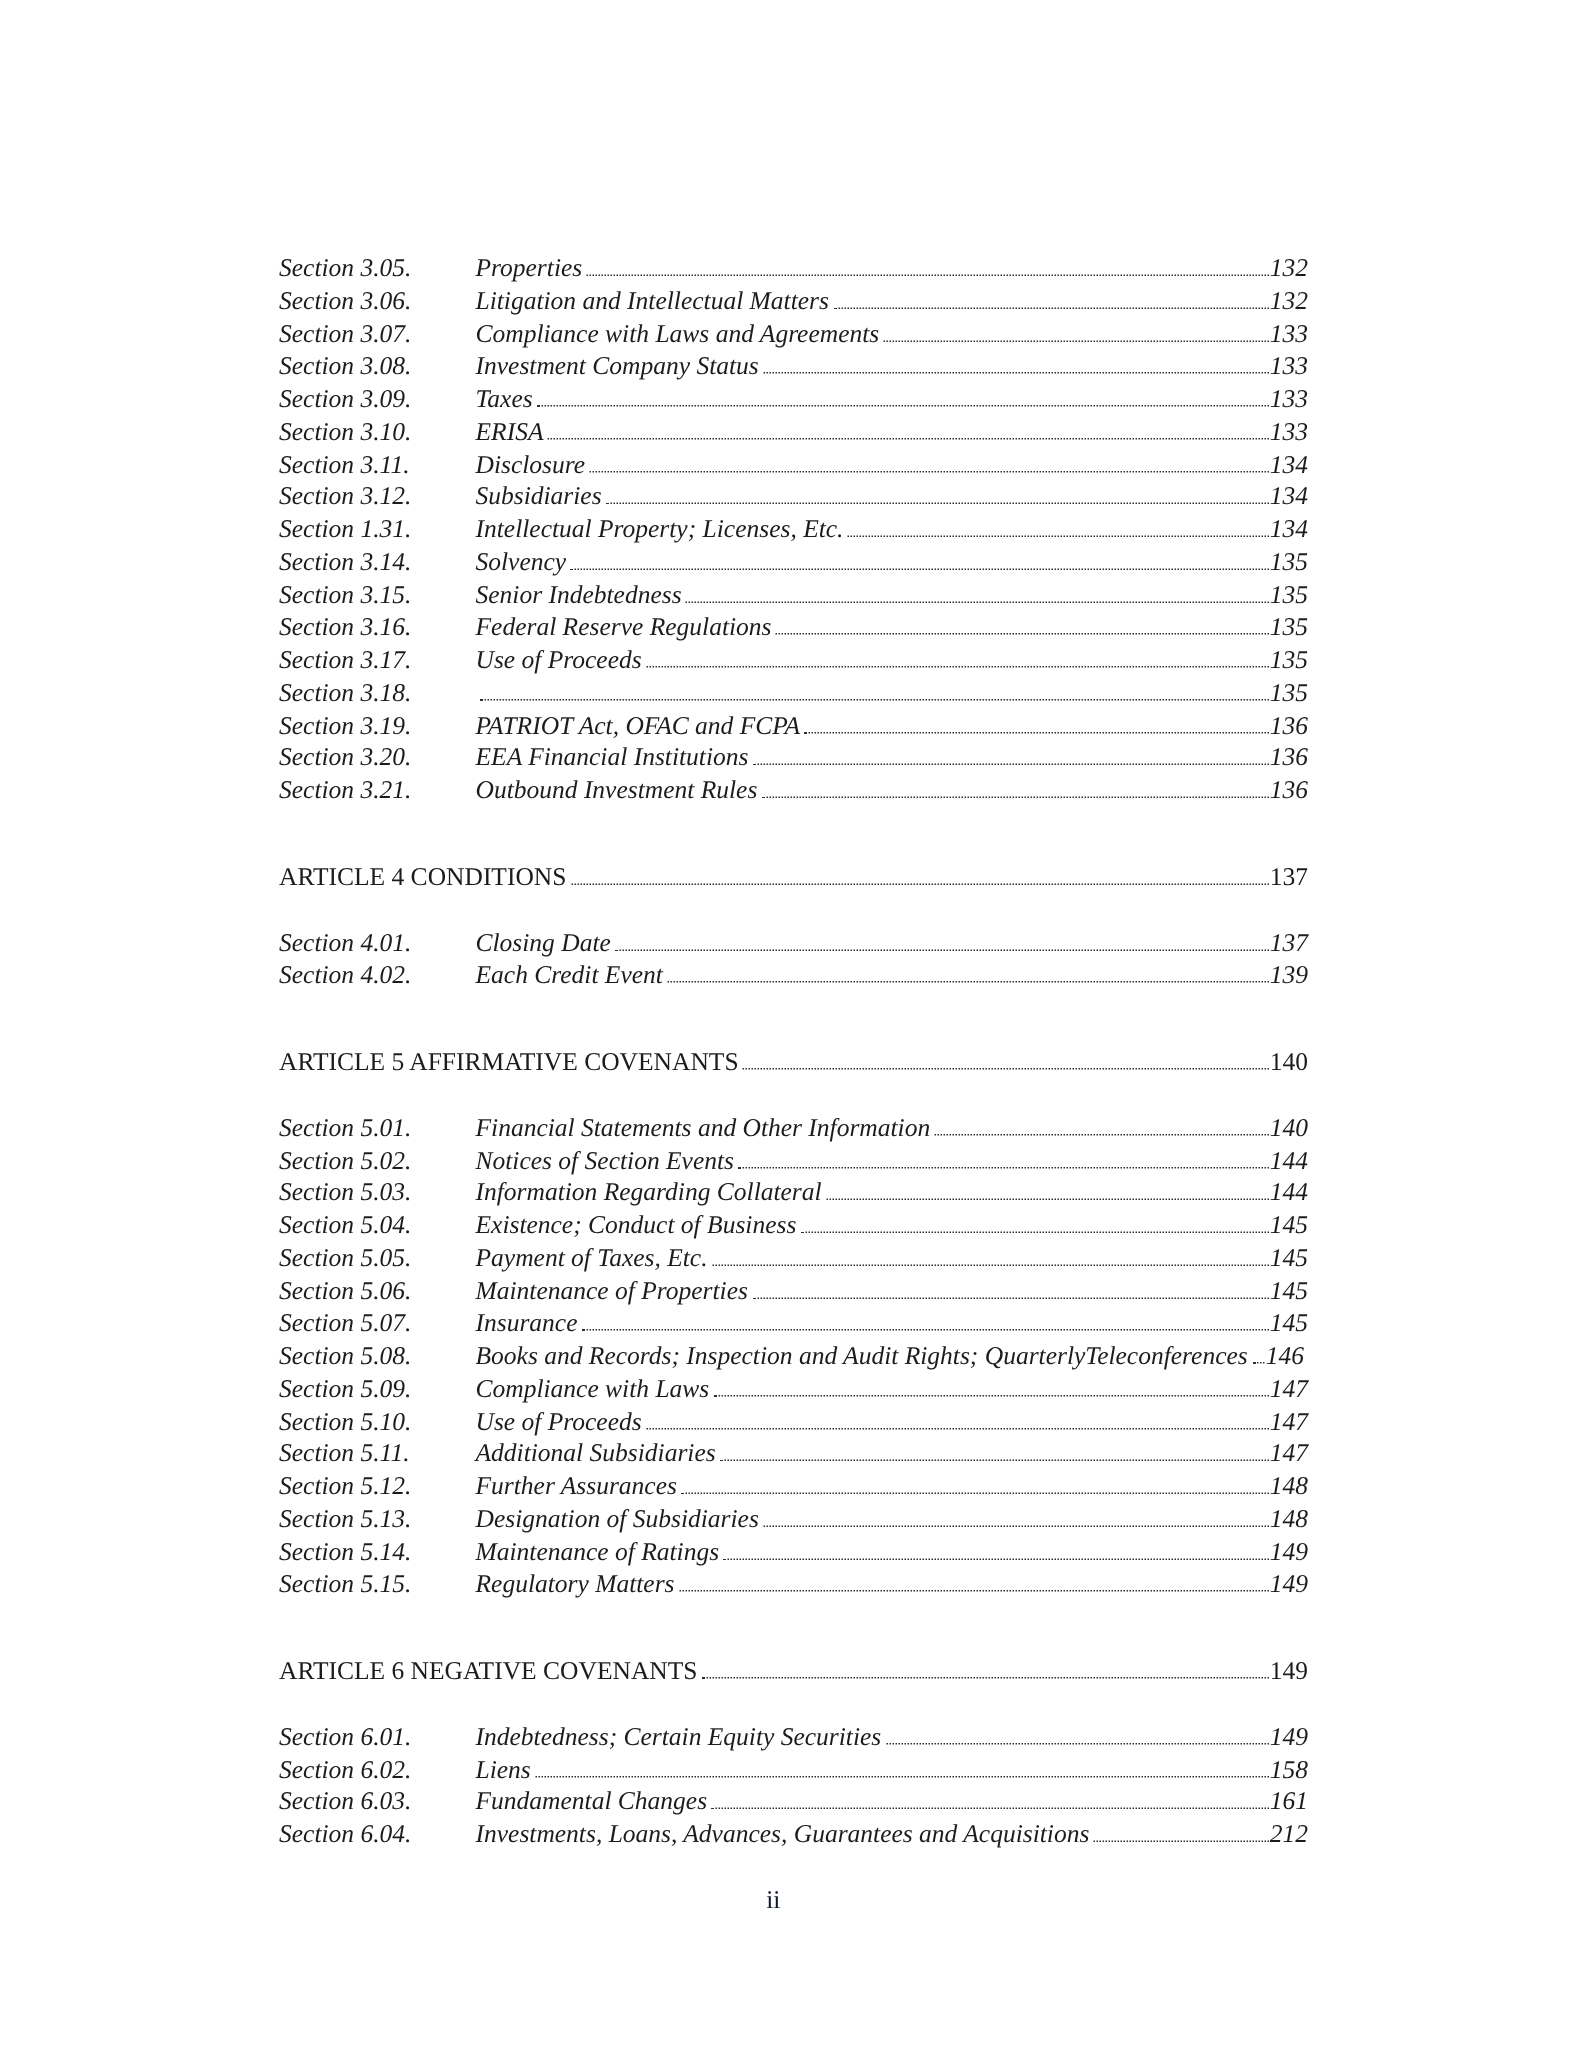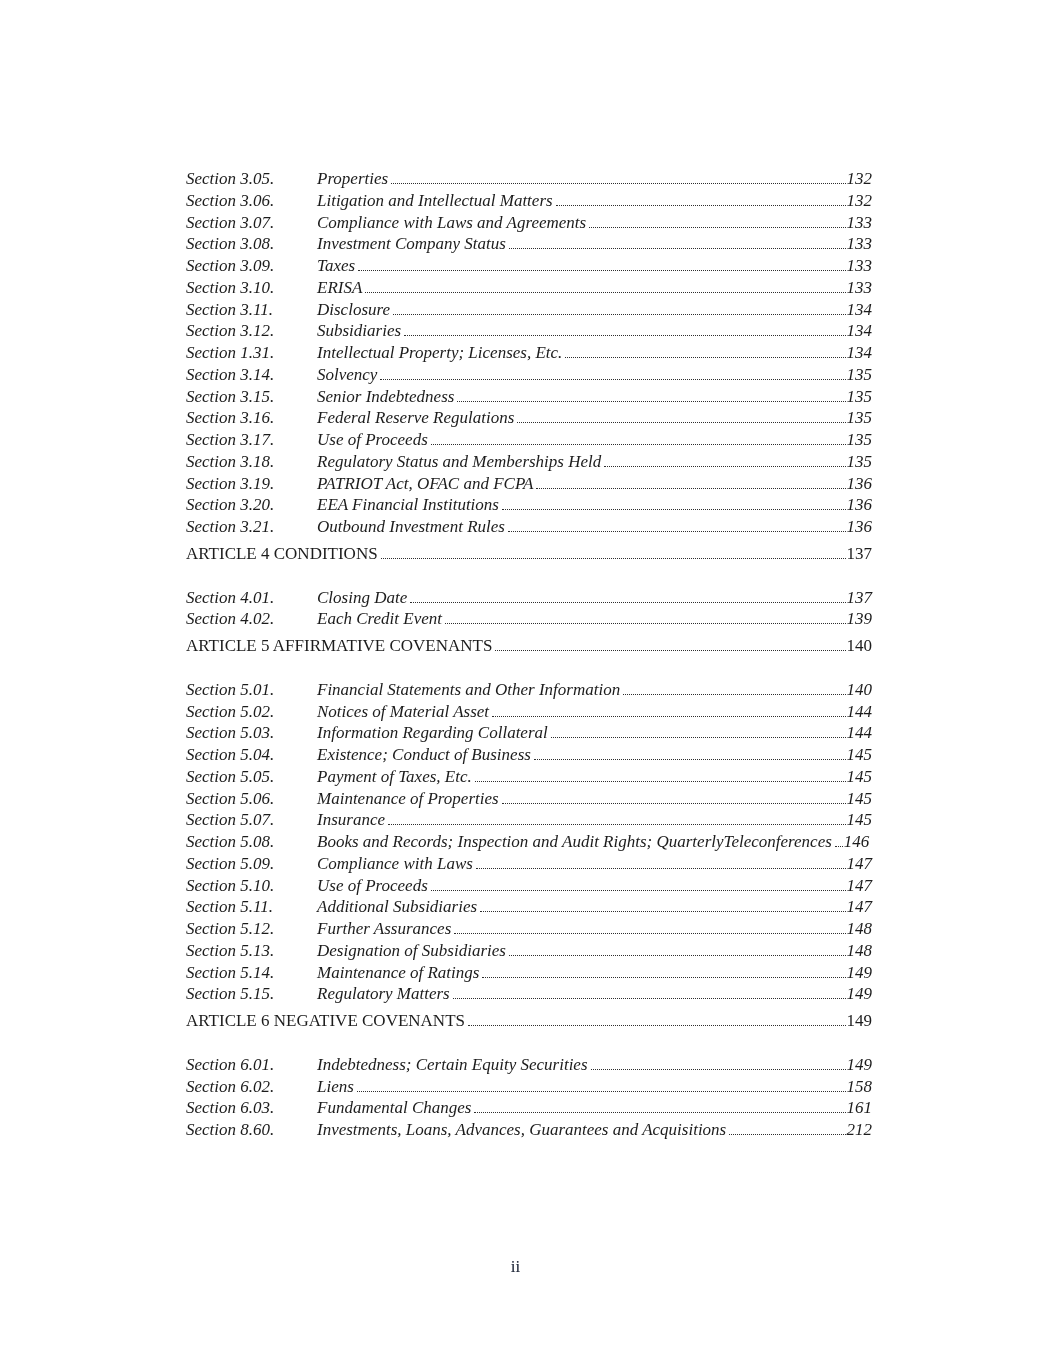--- a/index.html
+++ b/index.html
@@ -20,21 +20,21 @@
   }
   .row {
     display: flex;
     align-items: flex-start;
     font-size: 17px;
     line-height: 21.75px;
     font-style: italic;
   }
   .row.article {
     font-style: normal;
-    margin-top: 5px;
+    margin-top: 36px;
     margin-bottom: 22px;
   }
   .label {
     flex: none;
     width: 131px;
   }
   .title { flex: none; white-space: nowrap; }
   .leader {
     flex: 1 1 auto;
     min-width: 8px;
@@ -135,21 +135,20 @@
     <span class="pagenum">135</span>
   </div>
       <div class="row section">
     <span class="label">Section 3.17.</span>
     <span class="title">Use of Proceeds</span>
     <span class="leader"></span>
     <span class="pagenum">135</span>
   </div>
       <div class="row section">
     <span class="label">Section 3.18.</span>
-    <span class="title">Regulatory Status and Memberships Held</span>
     <span class="leader"></span>
     <span class="pagenum">135</span>
   </div>
       <div class="row section">
     <span class="label">Section 3.19.</span>
     <span class="title">PATRIOT Act, OFAC and FCPA</span>
     <span class="leader"></span>
     <span class="pagenum">136</span>
   </div>
       <div class="row section">
@@ -187,21 +186,21 @@
     <span class="pagenum">140</span>
   </div>
       <div class="row section">
     <span class="label">Section 5.01.</span>
     <span class="title">Financial Statements and Other Information</span>
     <span class="leader"></span>
     <span class="pagenum">140</span>
   </div>
       <div class="row section">
     <span class="label">Section 5.02.</span>
-    <span class="title">Notices of Material Asset</span>
+    <span class="title">Notices of Section Events</span>
     <span class="leader"></span>
     <span class="pagenum">144</span>
   </div>
       <div class="row section">
     <span class="label">Section 5.03.</span>
     <span class="title">Information Regarding Collateral</span>
     <span class="leader"></span>
     <span class="pagenum">144</span>
   </div>
       <div class="row section">
@@ -300,20 +299,20 @@
     <span class="leader"></span>
     <span class="pagenum">158</span>
   </div>
       <div class="row section">
     <span class="label">Section 6.03.</span>
     <span class="title">Fundamental Changes</span>
     <span class="leader"></span>
     <span class="pagenum">161</span>
   </div>
       <div class="row section">
-    <span class="label">Section 8.60.</span>
+    <span class="label">Section 6.04.</span>
     <span class="title">Investments, Loans, Advances, Guarantees and Acquisitions</span>
     <span class="leader"></span>
     <span class="pagenum">212</span>
   </div>
     </div>
   <div class="footer">ii</div>
 </div>
 
 </body></html>

